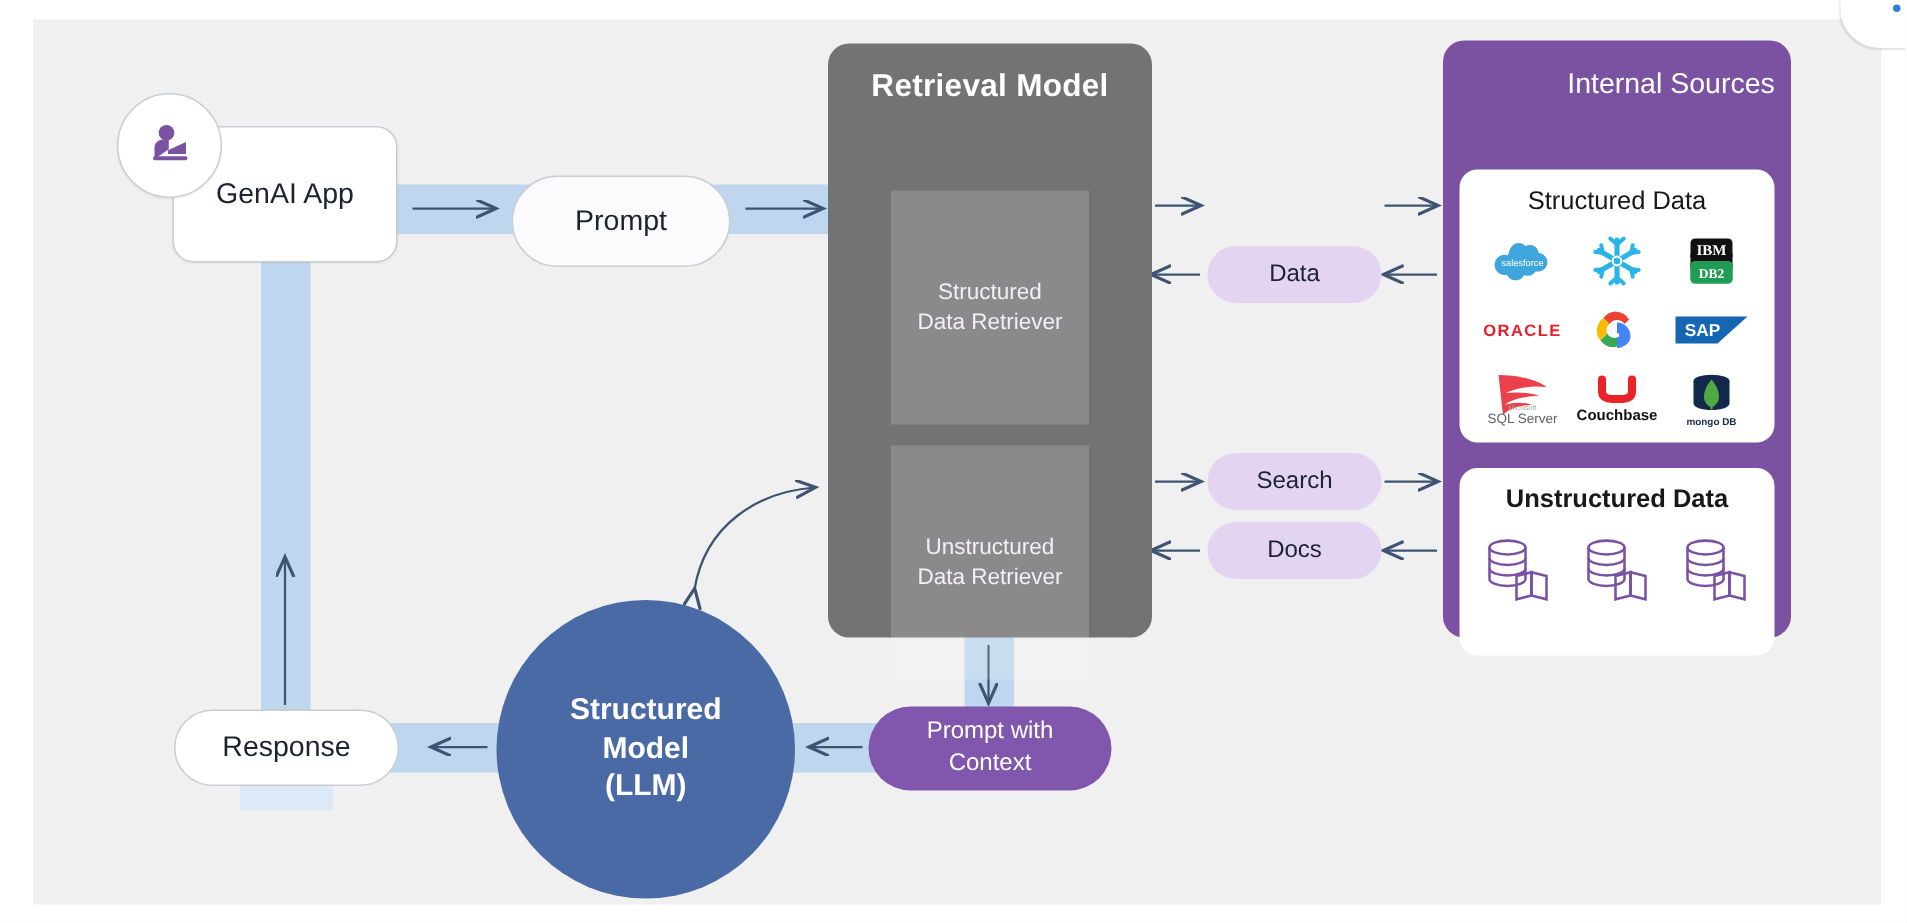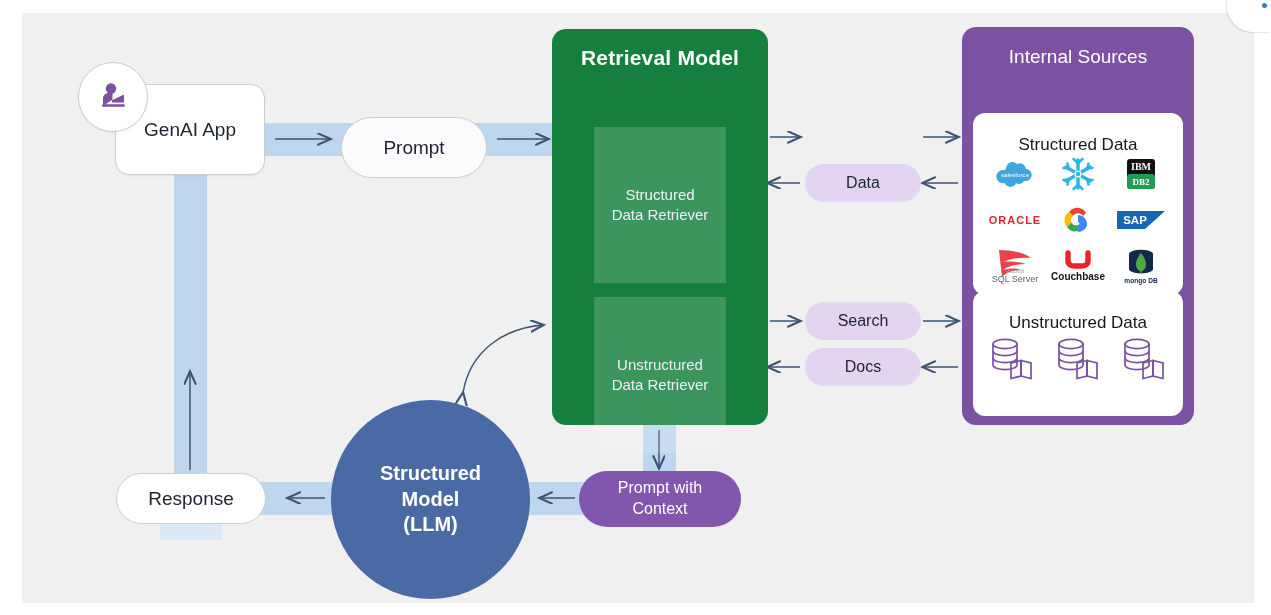--- a/index.html
+++ b/index.html
@@ -32,38 +32,38 @@
   #user-badge{position:absolute;left:78px;top:62px;width:68px;height:68px;border-radius:50%;
     background:#ffffff;border:1px solid #c9cdd2;display:flex;align-items:center;justify-content:center;z-index:5;
     box-shadow:0 1px 2px rgba(0,0,0,.06);}
 
   
   #prompt-pill{left:341px;top:117px;width:146px;height:61px;background:#fbfbfd;
     border:1px solid #c9cdd2;border-radius:999px;font-size:19px;color:#1d2330;}
 
   
   #retrieval-panel{position:absolute;left:552px;top:29px;width:216px;height:396px;
-    background:#15803d;border-radius:14px;}
+    background:#737373;border-radius:14px;}
   #retrieval-title{position:absolute;left:0;top:17px;width:100%;text-align:center;
     color:#ffffff;font-size:21px;font-weight:bold;letter-spacing:.2px;}
   .retriever{position:absolute;left:42px;width:132px;height:156px;border-radius:0;
     background:rgba(255,255,255,.17);display:flex;align-items:center;justify-content:center;
     color:#f4eefa;font-size:15px;line-height:1.35;text-align:center;}
   #retriever-structured{top:98px;}
   #retriever-unstructured{top:268px;}
 
   
   #sources-panel{position:absolute;left:962px;top:27px;width:232px;height:398px;
     background:#7b52a1;border-radius:14px;}
   #sources-title{position:absolute;left:0;top:19px;width:100%;text-align:center;
-    color:#ffffff;font-size:19px;}
+    color:#ffffff;font-size:19px;padding-left:36px;}
   .sources-card{position:absolute;left:11px;width:210px;background:#ffffff;border-radius:12px;}
   #structured-card{top:86px;height:182px;}
-  #unstructured-card{top:264px;height:125px;}
-  .card-heading{text-align:center;font-size:17px;color:#17181a;padding-top:22px;}
+  #unstructured-card{top:285px;height:125px;font-weight:bold;}
+  .card-heading{text-align:center;font-size:17px;color:#17181a;padding-top:11px;}
 
   #logo-grid{position:absolute;left:10px;top:38px;width:190px;
     display:grid;grid-template-columns:repeat(3,1fr);grid-template-rows:repeat(3,46px);
     align-items:center;justify-items:center;}
   .logo-cell{width:60px;height:42px;display:flex;align-items:center;justify-content:center;}
 
   #unstructured-icons{position:absolute;left:0;top:44px;width:100%;display:flex;
     justify-content:center;gap:16px;}
 
   

